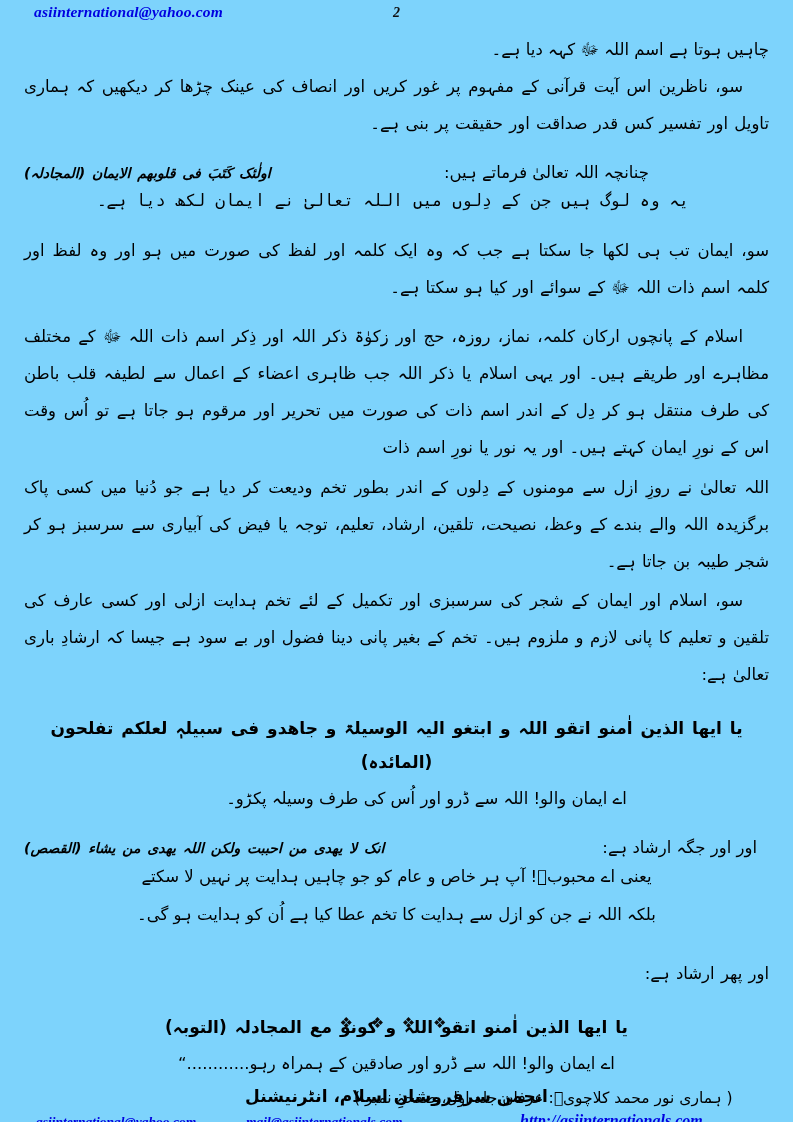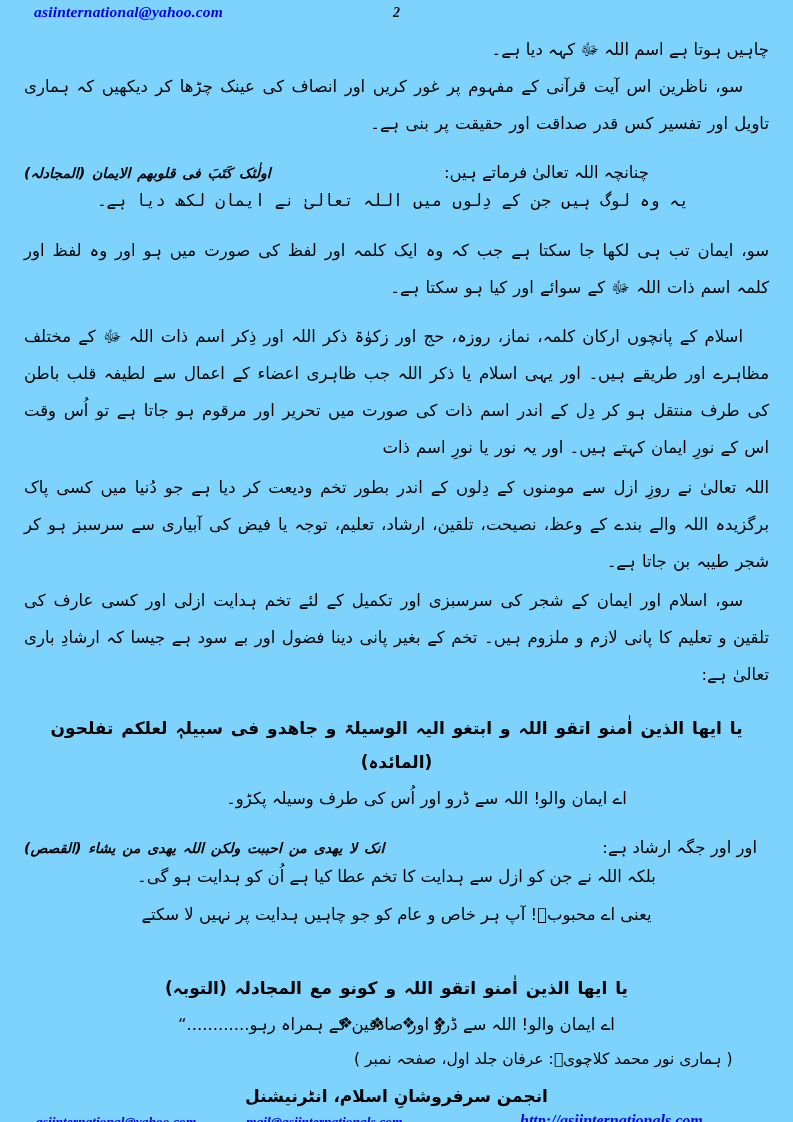--- a/index.html
+++ b/index.html
@@ -276,26 +276,27 @@
 
     <p class="translation shift-left">اے ایمان والو!  اللہ سے ڈرو اور اُس کی طرف وسیلہ پکڑو۔</p>
 
     <div class="spacer-sm"></div>
 
     <div class="quote-row pad-right2">
       <span class="lead-in">اور اور جگہ ارشاد ہے:</span>
       <span class="quote-text">انک لا یھدی من احببت ولکن اللہ یھدی من یشاء (القصص)</span>
     </div>
 
+    <p class="translation">یعنی  اے محبوبؐ!  آپ ہر خاص و عام کو جو چاہیں ہدایت پر نہیں لا سکتے</p>
+
     <p class="translation">بلکہ اللہ نے جن کو ازل سے ہدایت کا تخم عطا کیا ہے اُن کو ہدایت ہو گی۔</p>
 
-    <p class="translation">یعنی  اے محبوبؐ!  آپ ہر خاص و عام کو جو چاہیں ہدایت پر نہیں لا سکتے</p>
-
     <div class="spacer-md"></div>
 
+    <p class="para r">اور پھر ارشاد ہے:</p>
 
     <div class="spacer-sm"></div>
 
     <p class="ayat">یا ایھا الذین اٰمنو اتقو اللہ و کونو مع المجادلہ (التوبہ)</p>
 
     <p class="translation">اے ایمان والو! اللہ سے ڈرو اور صادقین کے ہمراہ رہو............“</p>
 
     <p class="attribution">( ہماری نور محمد کلاچویؒ:  عرفان جلد اول، صفحہ نمبر )</p>
   </div>
 

